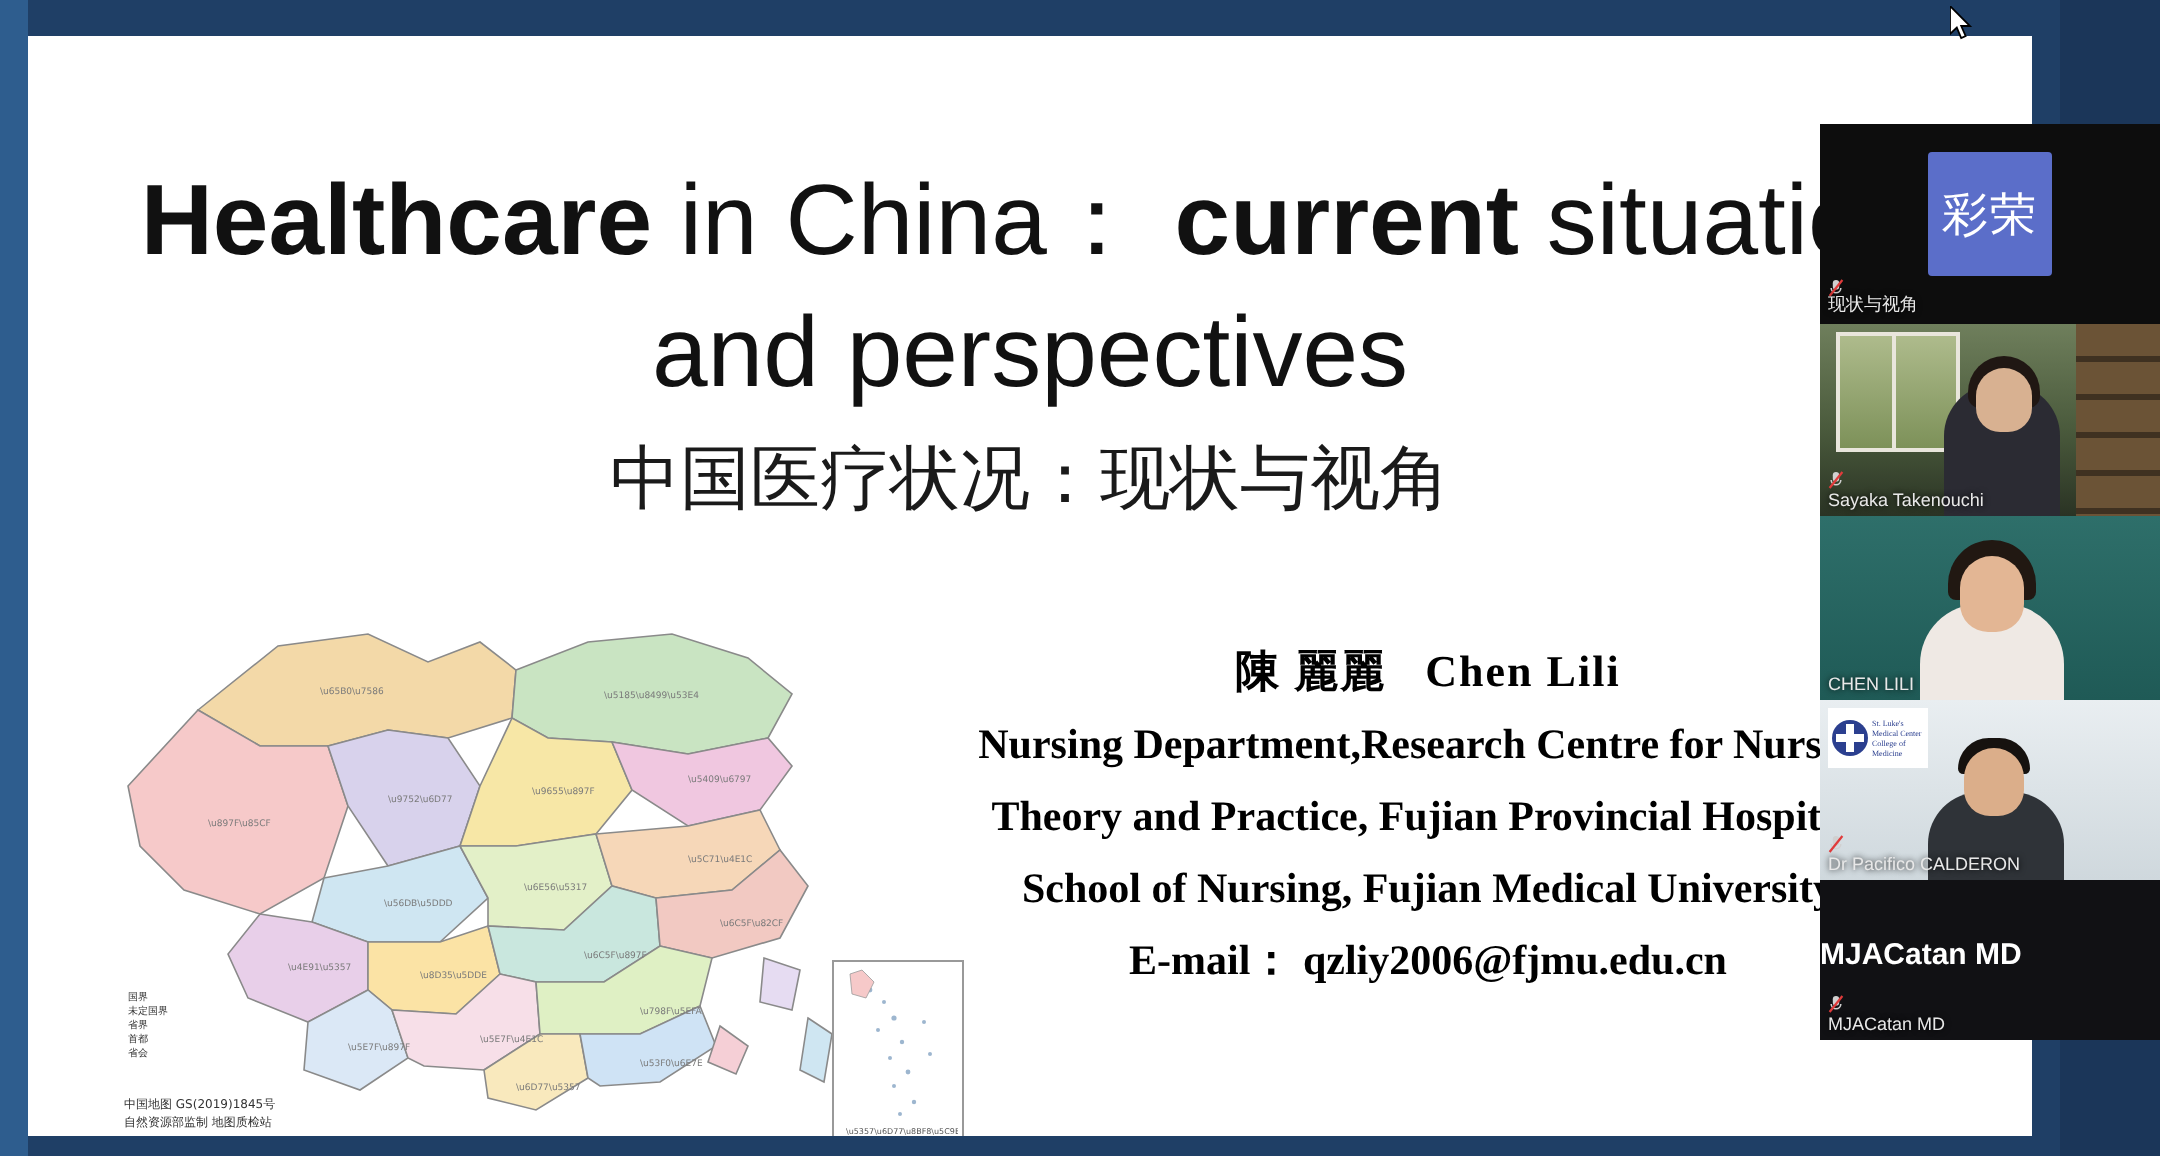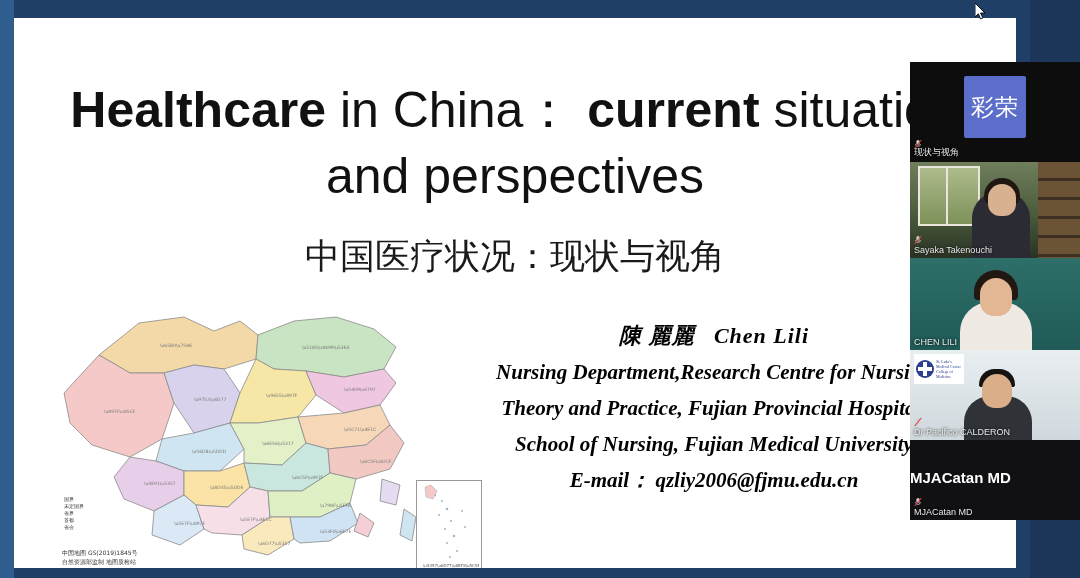--- a/index.html
+++ b/index.html
@@ -71,40 +71,39 @@
     width: 1002px;
     text-align: center;
     font-size: 50px;
     line-height: 60px;
     color: #111111;
     white-space: nowrap;
   }
   .slide-subtitle {
     position: absolute;
     left: 0;
-    top: 214px;
+    top: 198px;
     width: 1002px;
     text-align: center;
     font-size: 35px;
     line-height: 48px;
     color: #1a1a1a;
     font-family: "DejaVu Sans", sans-serif;
     white-space: nowrap;
   }
   
   .author-block {
     position: absolute;
     left: 400px;
     top: 300px;
     width: 600px;
     text-align: center;
     font-family: "Liberation Serif", serif;
     font-weight: bold;
     color: #000000;
-    font-style: italic;
   }
   .author-block .ln {
     font-size: 21px;
     line-height: 36px;
     white-space: nowrap;
   }
   .author-block .ln.name {
     font-size: 22px;
     letter-spacing: 1px;
   }

